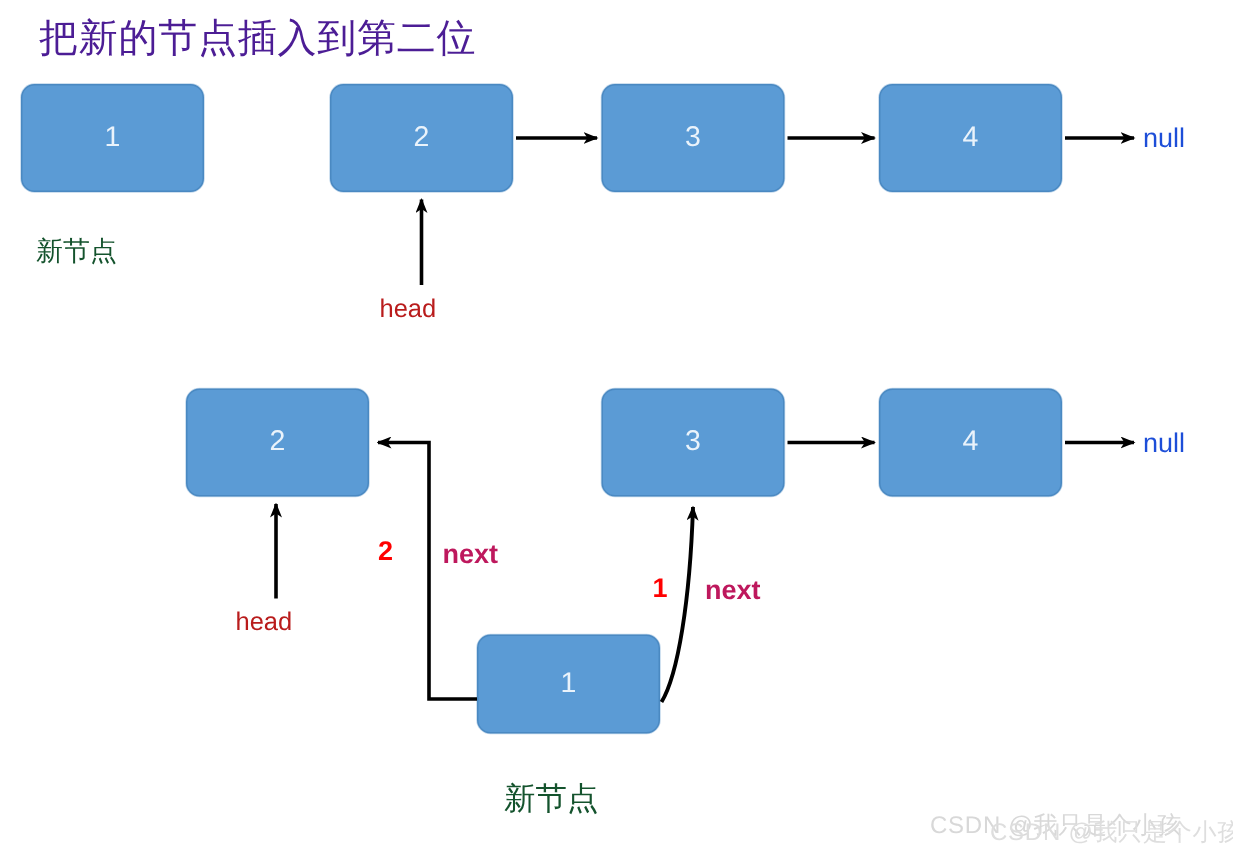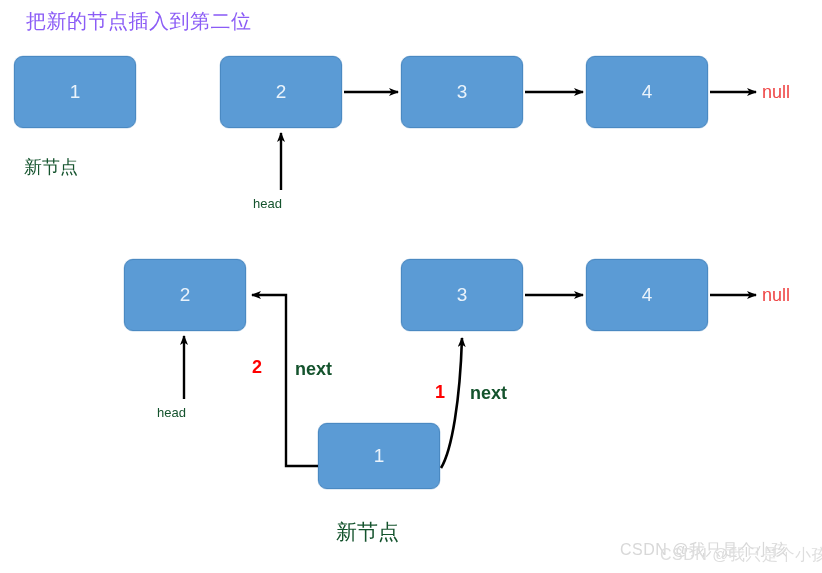--- a/index.html
+++ b/index.html
@@ -12,22 +12,22 @@
     width: 822px;
     height: 573px;
     background: #ffffff;
     overflow: hidden;
     font-family: "Liberation Sans", "DejaVu Sans", sans-serif;
   }
   .title {
     position: absolute;
     left: 26px;
     top: 8px;
-    font-size: 20px;
-    color: #8b5cf6;
+    font-size: 26px;
+    color: #4c1d95;
     letter-spacing: 0.5px;
     white-space: nowrap;
   }
   .node {
     position: absolute;
     box-sizing: border-box;
     background: #5B9BD5;
     border: 1px solid #4A89C2;
     border-radius: 9px;
     color: #EAF3FB;
@@ -38,43 +38,43 @@
     box-shadow: 0 0 0 0.5px rgba(74,137,194,0.35);
   }
   .caption {
     position: absolute;
     font-size: 18px;
     color: #14532d;
     white-space: nowrap;
   }
   .ptr-label {
     position: absolute;
-    font-size: 13px;
-    color: #14532d;
+    font-size: 17px;
+    color: #b91c1c;
     white-space: nowrap;
     text-align: right;
   }
   .nullbl {
     position: absolute;
     font-size: 18px;
-    color: #ef4444;
+    color: #1d4ed8;
     white-space: nowrap;
   }
   .step-num {
     position: absolute;
     font-size: 18px;
     font-weight: bold;
     color: #FF0000;
     white-space: nowrap;
   }
   .next-label {
     position: absolute;
     font-size: 18px;
     font-weight: bold;
-    color: #14532d;
+    color: #be185d;
     white-space: nowrap;
   }
   .watermark {
     position: absolute;
     font-size: 16px;
     color: #d8d8d8;
     white-space: nowrap;
     letter-spacing: 0.5px;
   }
   .watermark.w2 {

